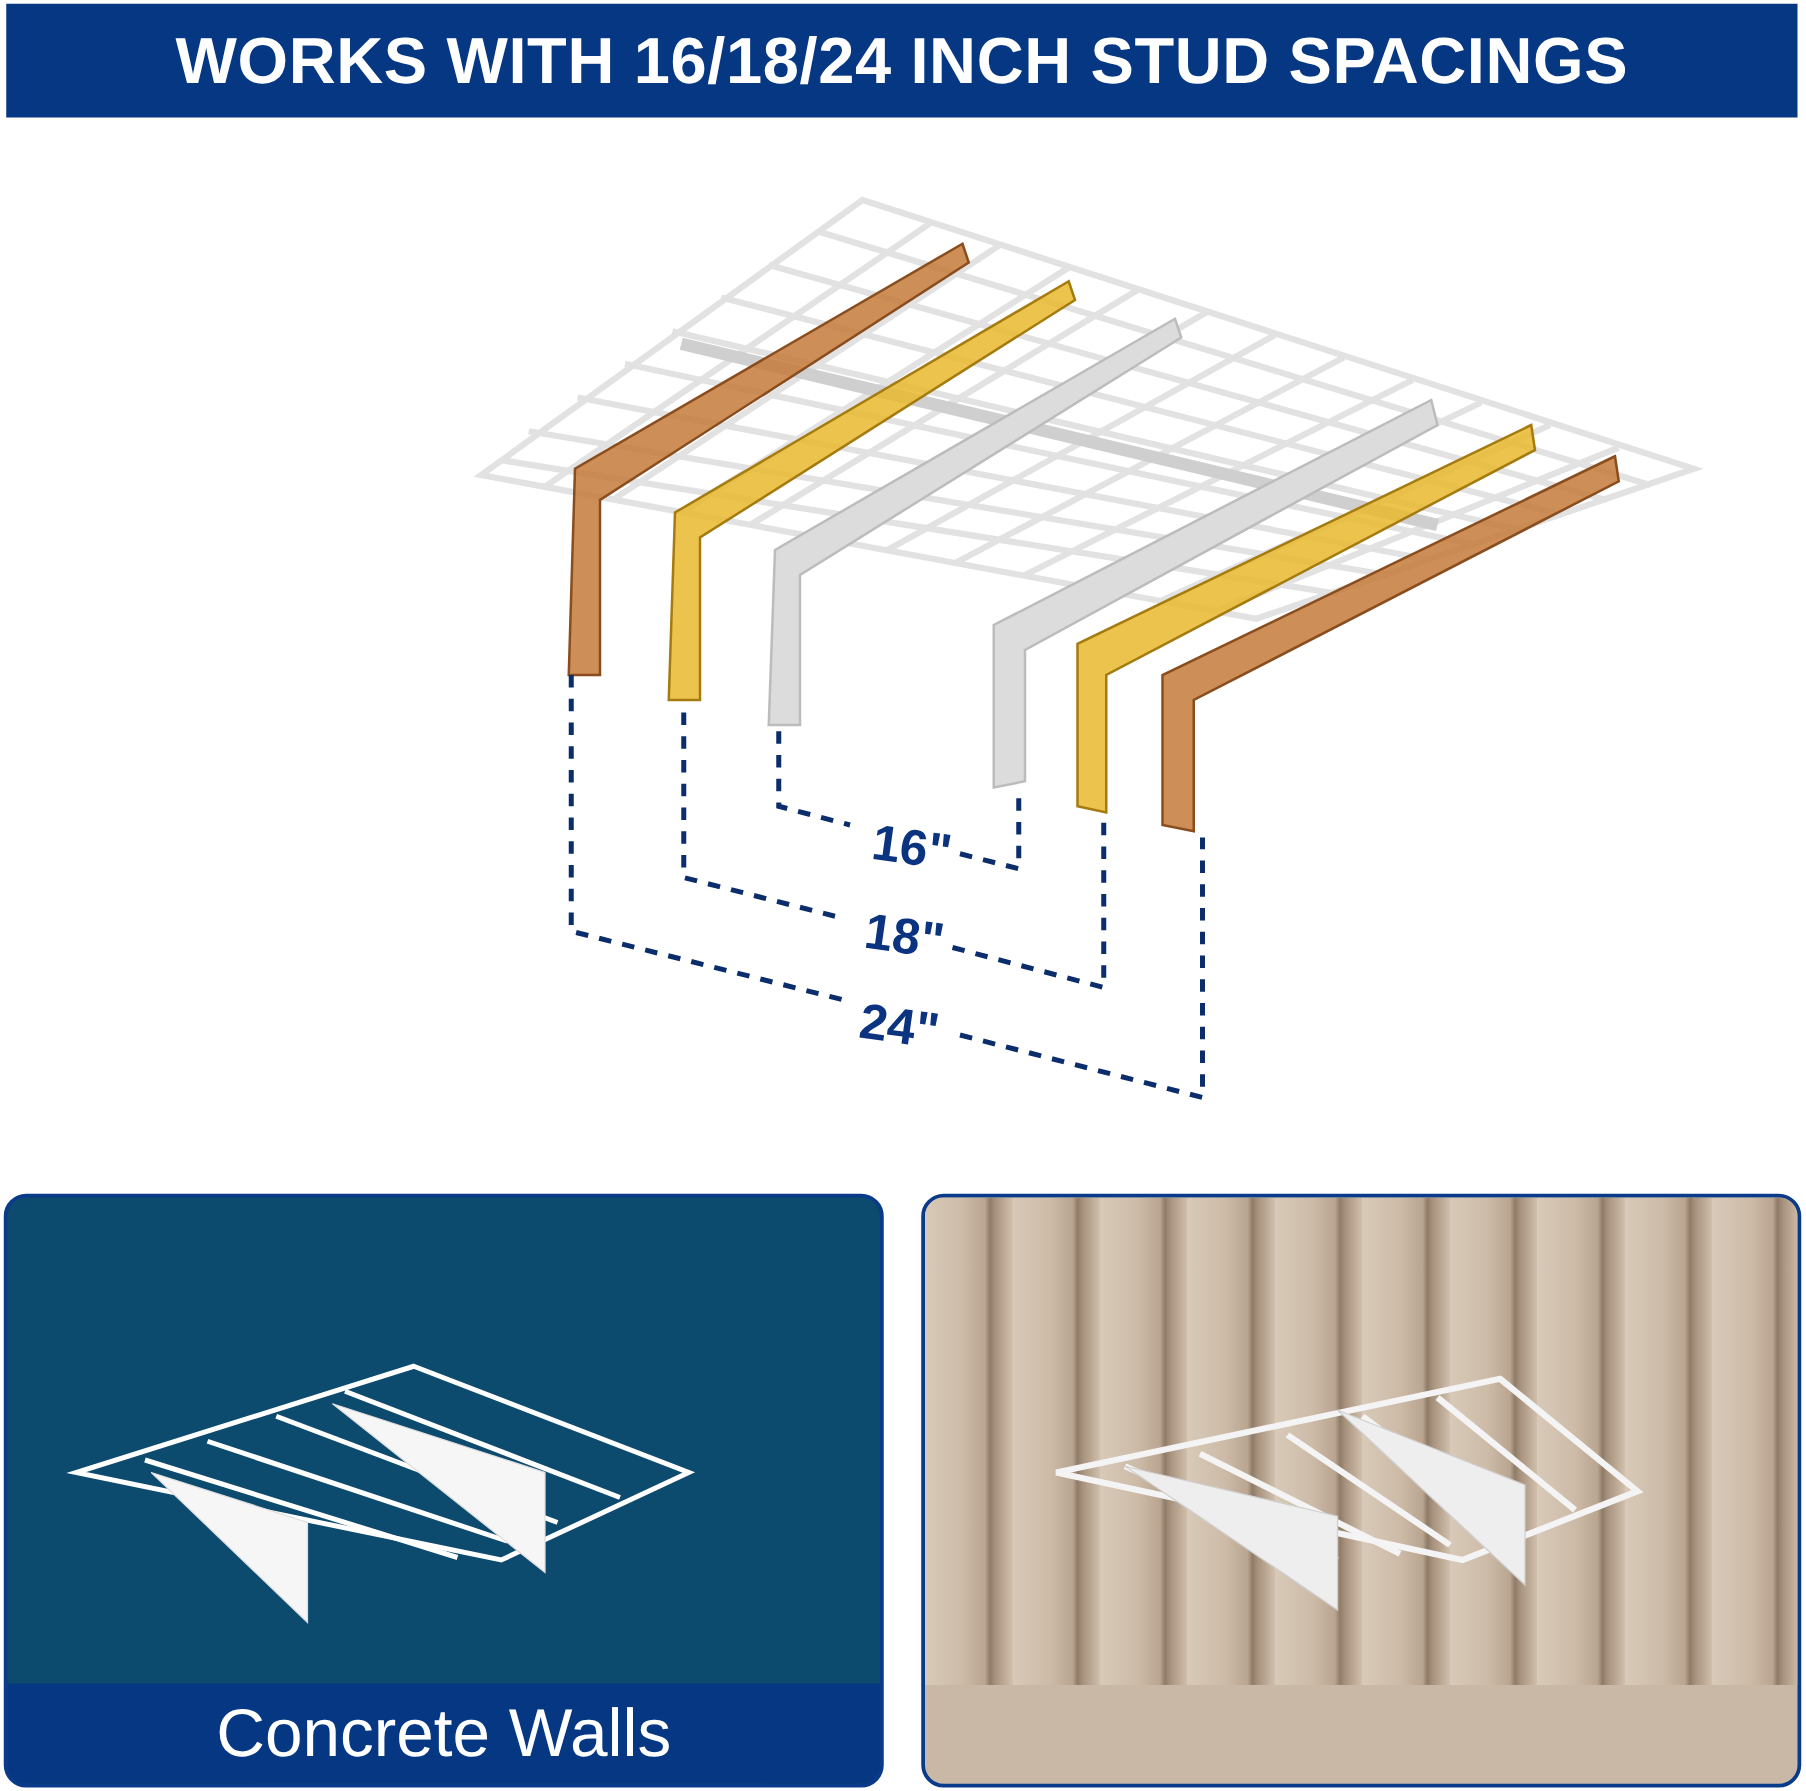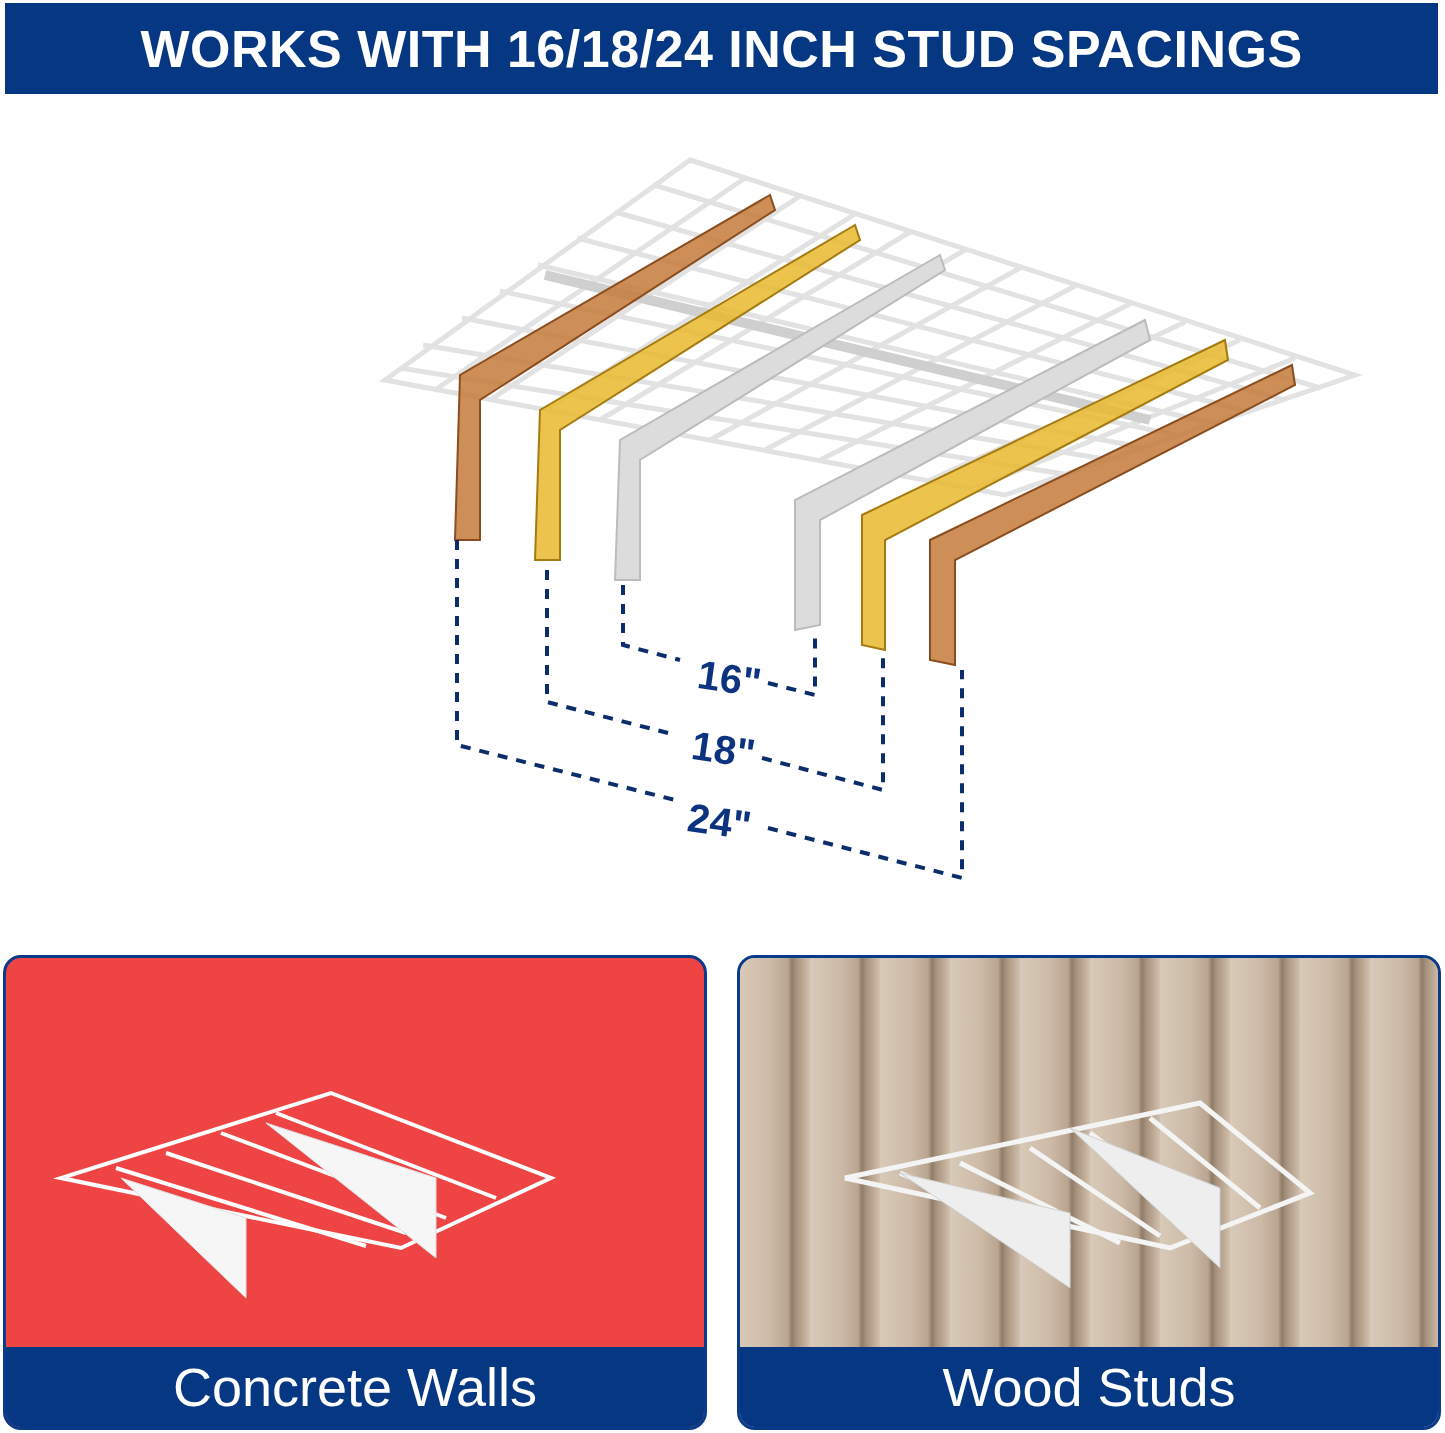--- a/index.html
+++ b/index.html
@@ -19,21 +19,21 @@
   .dim-label {
     position: absolute; color: #0b3380; font-weight: 700; font-size: 40px;
     font-family: "Liberation Sans", "DejaVu Sans", sans-serif;
     transform: rotate(8deg); transform-origin: left center;
   }
 
   .card {
     position: absolute; top: 955px; height: 475px;
     border: 3px solid #0a3a8a; border-radius: 18px; overflow: hidden;
   }
-  .card-left { left: 3px; width: 704px; background: #ef4444; text-align: right; }
+  .card-left { left: 3px; width: 704px; background: #0c4a6e; text-align: right; }
   .card-right { left: 737px; width: 704px; background: #c9b8a6; }
   .card-photo { position: absolute; left: 0; top: 0; width: 100%; height: 390px; }
   .card-caption {
     position: absolute; left: 0; bottom: 0; width: 100%; height: 80px;
     background: #063783; color: #fff;
     display: flex; align-items: center; justify-content: center;
     font-size: 54px; font-weight: 400;
   }
   .slats {
     position: absolute; inset: 0;
@@ -135,14 +135,13 @@
         <line x1="410" y1="160" x2="520" y2="250"></line>
         <line x1="350" y1="175" x2="470" y2="265"></line>
         <line x1="290" y1="190" x2="420" y2="278"></line>
         <line x1="220" y1="205" x2="380" y2="285"></line>
         <line x1="160" y1="215" x2="330" y2="290"></line>
       </g>
       <path d="M160,215 L330,330 L330,255 Z" fill="#eeeeee" stroke="#d0d0d0"></path>
       <path d="M330,170 L480,310 L480,230 Z" fill="#eeeeee" stroke="#d0d0d0"></path>
     </svg>
   </div>
-  <div class="card-caption">Wood Studs</div>
 </div>
 
 </body></html>

